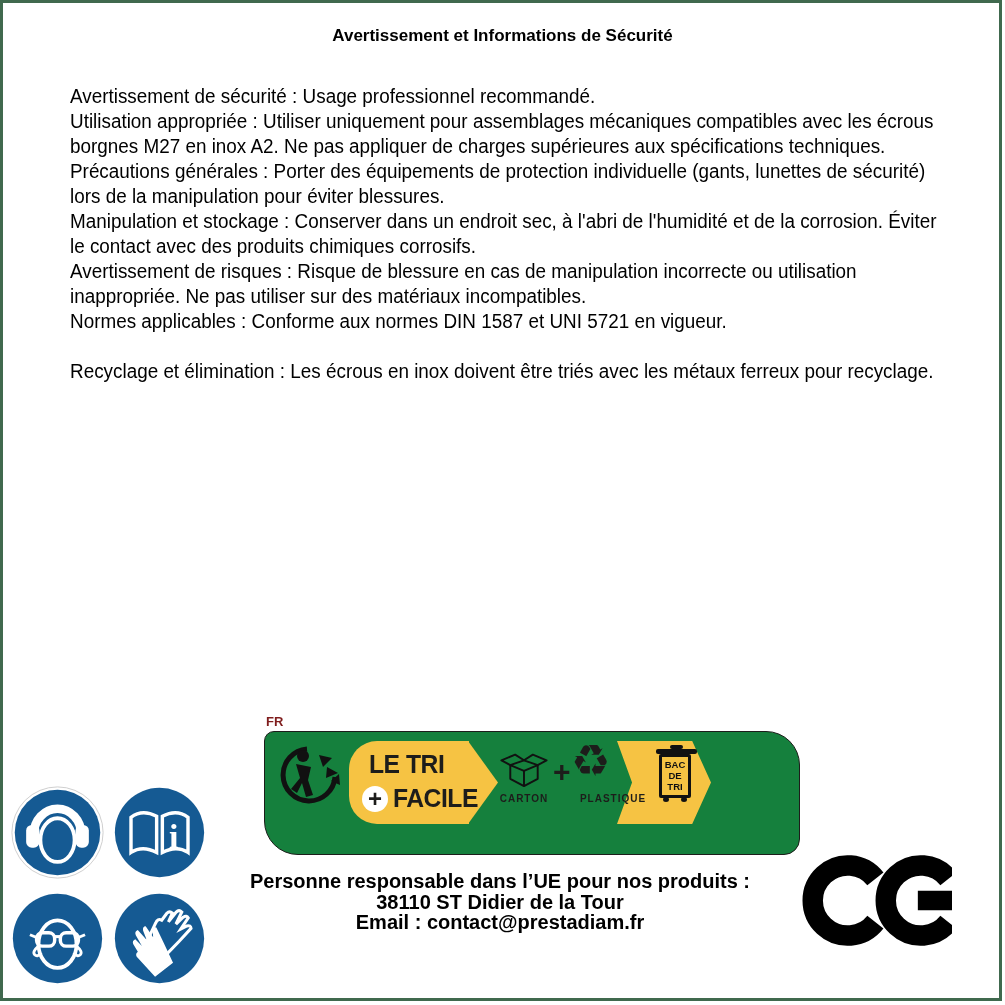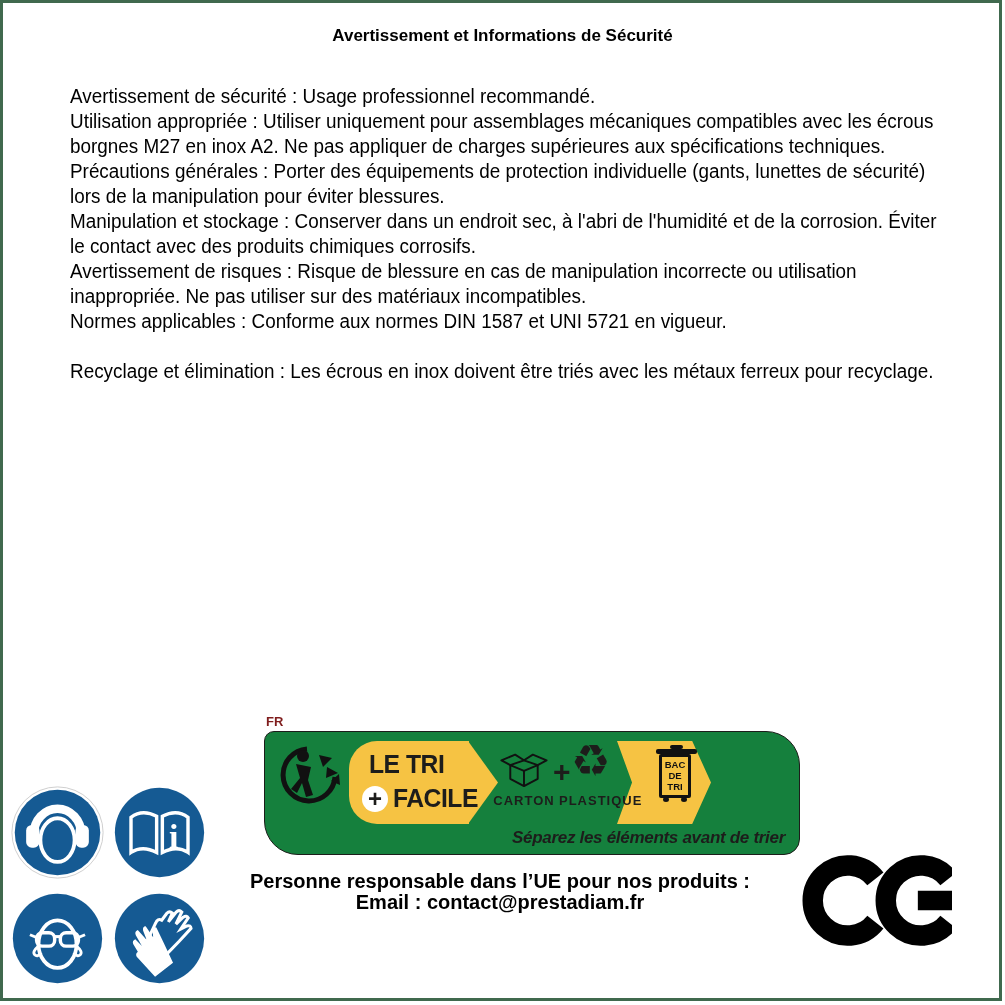--- a/index.html
+++ b/index.html
@@ -31,24 +31,24 @@
            clip-path:polygon(0 0,100% 50%,0 100%);}
   .band-y2{position:absolute;left:268px;top:0;width:94px;height:100%;background:#f6c343;
            clip-path:polygon(0% 0%,80% 0%,100% 50%,80% 100%,0% 100%,16% 50%);}
   .letri{position:absolute;left:20px;top:8px;width:100px;color:#1d1d1b;font-weight:800;
          font-size:26px;line-height:30px;letter-spacing:-0.5px;transform:scaleX(.95);transform-origin:left top;}
   .plus-circle{position:absolute;left:13px;top:45px;width:26px;height:26px;background:#fff;border-radius:50%;
          color:#1d1d1b;font-size:24px;font-weight:800;text-align:center;line-height:25px;}
   .facile{position:absolute;left:44px;top:42px;color:#1d1d1b;font-weight:800;font-size:26px;
          letter-spacing:-0.5px;transform:scaleX(.95);transform-origin:left top;}
   .carton-ic{position:absolute;left:150px;top:8px;width:50px;height:40px;}
-  .mat-label{position:absolute;top:52px;font-size:13px;font-weight:bold;color:#1d1d1b;
+  .mat-label{position:absolute;top:52px;font-size:10px;font-weight:bold;color:#1d1d1b;
              letter-spacing:1px;text-align:center;}
   .lbl-carton{left:138px;width:74px;}
-  .lbl-plastique{left:210px;width:80px;}
+  .lbl-plastique{left:224px;width:80px;}
   .plus-mid{position:absolute;left:204px;top:14px;font-size:30px;font-weight:800;color:#1d1d1b;}
   .recycle-glyph{position:absolute;left:222px;top:-4px;font-size:44px;line-height:48px;color:#1d1d1b;
              font-family:"DejaVu Sans",sans-serif;}
   .bin{position:absolute;left:310px;top:13px;width:32px;height:44px;border:3px solid #111;
        border-radius:2px;box-sizing:border-box;background:transparent;}
   .bin-lid{position:absolute;left:-6px;top:-8px;width:41px;height:5px;background:#111;border-radius:2px;}
   .bin-knob{position:absolute;left:8px;top:-12px;width:13px;height:4px;background:#111;border-radius:2px;}
   .bin-text{position:absolute;left:0;top:2px;width:100%;text-align:center;font-size:9.5px;
             line-height:11px;font-weight:800;color:#111;letter-spacing:0;}
   .bin-foot{position:absolute;bottom:-7px;width:6px;height:5px;background:#111;border-radius:50%;}
@@ -165,25 +165,25 @@
         <div class="bin-knob"></div>
         <div class="bin-text">
           <div>BAC</div>
           <div>DE</div>
           <div>TRI</div>
         </div>
         <div class="bin-foot" style="left:1px;"></div>
         <div class="bin-foot" style="right:1px;"></div>
       </div>
     </div>
-    <div class="tagline">Séparez les éléments avant de trier</div>
   </div>
 
   <div class="responsible">
     <div>Personne responsable dans l’UE pour nos produits :</div>
+    <div>38110 ST Didier de la Tour</div>
     <div>Email : contact@prestadiam.fr</div>
   </div>
 
   <div class="ce-mark">
     <svg viewBox="0 0 155 115">
       <path d="M78.4 34.8 A36 36 0 1 0 78.4 79.2" fill="none" stroke="#000" stroke-width="21"></path>
       <path d="M153.4 34.8 A36 36 0 1 0 153.4 79.2" fill="none" stroke="#000" stroke-width="21"></path>
       <line x1="122" y1="57" x2="158" y2="57" stroke="#000" stroke-width="20"></line>
     </svg>
   </div>

